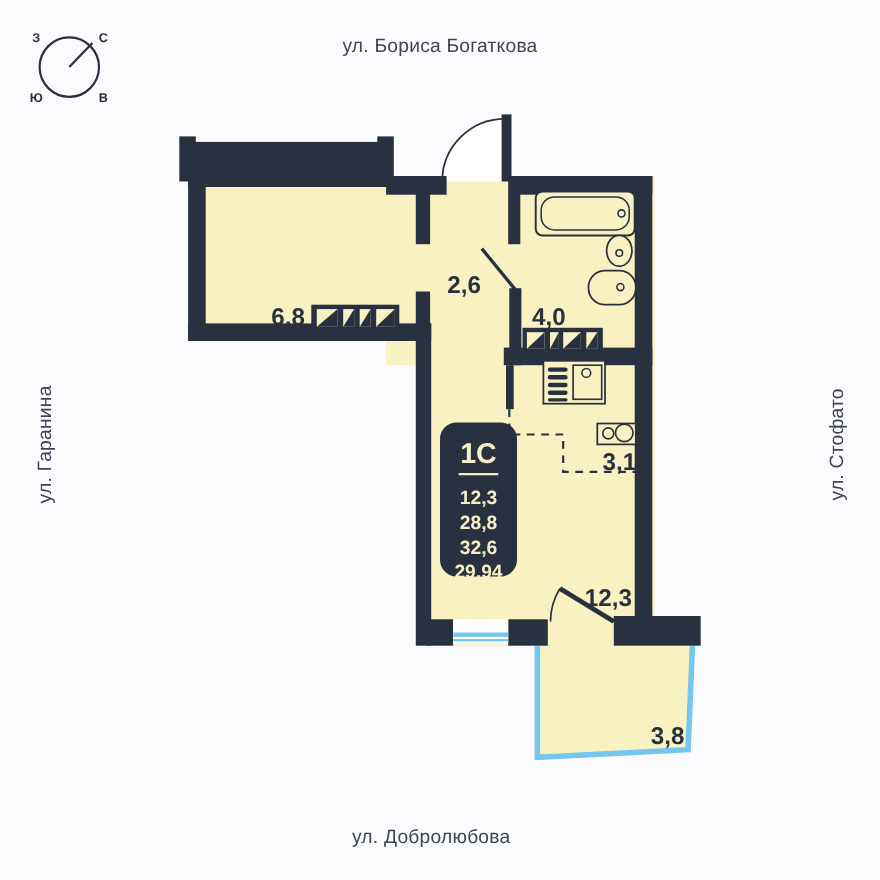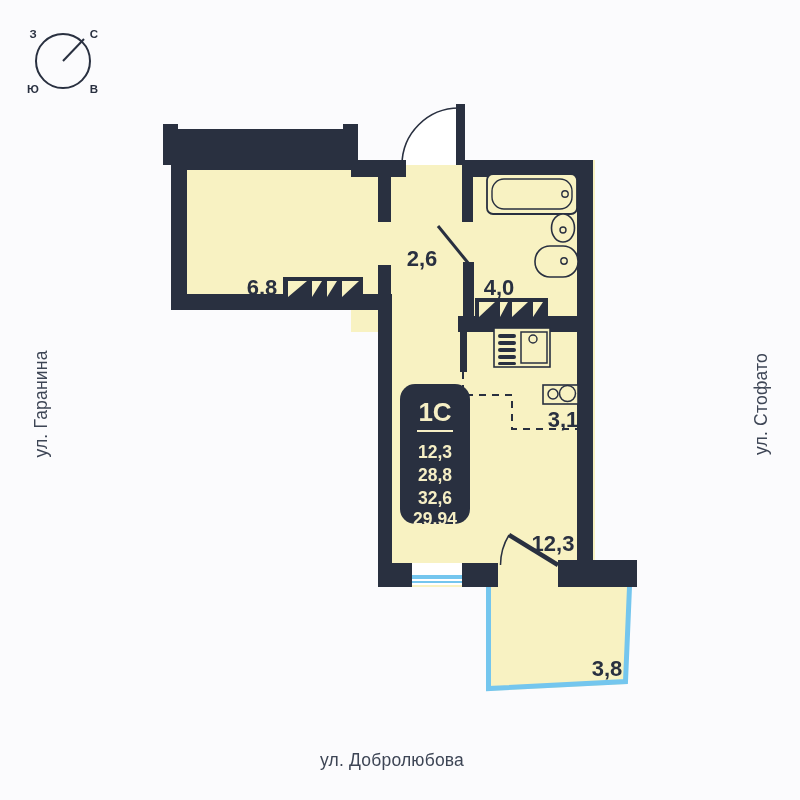--- a/index.html
+++ b/index.html
@@ -16,20 +16,21 @@
   .compass-letter{font-size:11.5px;font-weight:bold;fill:#293040;}
   .card-type{font-size:26px;font-weight:bold;fill:#f6efc5;}
   .card-val{font-size:17.5px;font-weight:bold;fill:#f6efc5;}
 </style>
 </head>
 <body>
 
 <div class="canvas">
 
   
+  <div class="street top">ул. Бориса Богаткова</div>
   <div class="street left">ул. Гаранина</div>
   <div class="street right">ул. Стофато</div>
   <div class="street bottom">ул. Добролюбова</div>
 
   <svg width="800" height="800" viewBox="0 0 800 800">
 
     <g>
       <circle cx="63" cy="61" r="27" fill="none" stroke="#293040" stroke-width="2"></circle>
       <line x1="63" y1="61" x2="84" y2="39" stroke="#293040" stroke-width="2"></line>
       <text class="compass-letter" x="33" y="38" text-anchor="middle">З</text>

